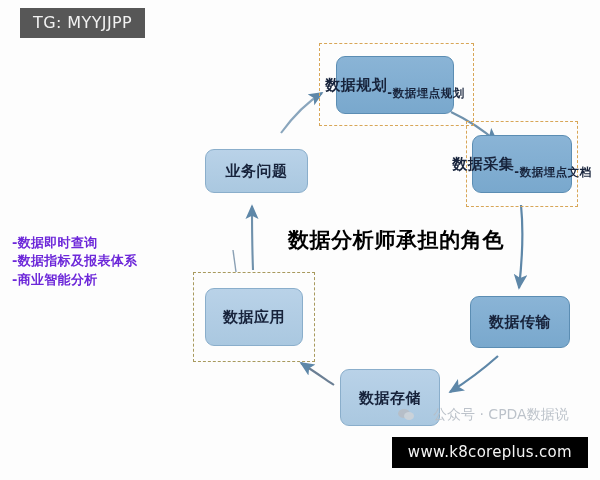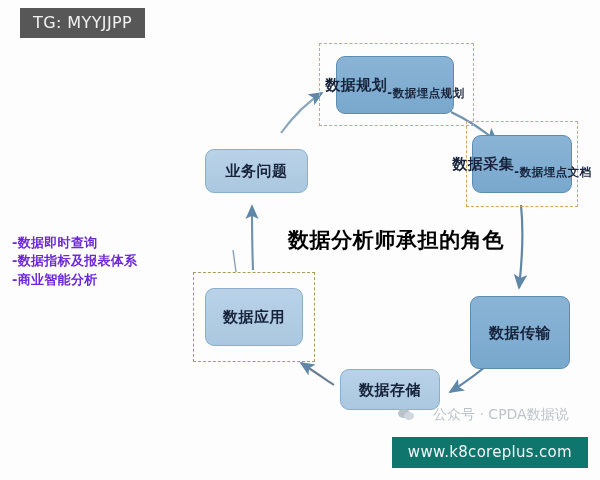--- a/index.html
+++ b/index.html
@@ -96,22 +96,22 @@
   }
   
   .node.mid {
     background: linear-gradient(180deg, #8ab4d6 0%, #79a8cd 100%);
     border: 1px solid #5b8db3;
   }
 
   #node-biz     { left: 205px; top: 149px; width: 103px; height: 44px; }
   #node-plan    { left: 336px; top: 56px;  width: 118px; height: 58px; }
   #node-collect { left: 472px; top: 135px; width: 100px; height: 58px; }
-  #node-trans   { left: 470px; top: 296px; width: 100px; height: 73px; }
-  #node-store   { left: 340px; top: 369px; width: 100px; height: 41px; }
+  #node-trans   { left: 470px; top: 296px; width: 100px; height: 52px; }
+  #node-store   { left: 340px; top: 369px; width: 100px; height: 57px; }
   #node-app     { left: 205px; top: 288px; width: 98px;  height: 58px; }
 
   
   #center-label {
     position: absolute;
     z-index: 3;
     left: 288px;
     top: 226px;
     font-size: 21px;
     font-weight: bold;
@@ -147,21 +147,21 @@
     letter-spacing: 0.4px;
     white-space: nowrap;
   }
 
   
   #url-badge {
     position: absolute;
     z-index: 5;
     right: 12px;
     bottom: 12px;
-    background: #0f766e;
+    background: #000000;
     color: #f4f4f4;
     font-size: 15px;
     padding: 6px 16px 7px 16px;
     letter-spacing: 0.3px;
     white-space: nowrap;
   }
 
   
   #wechat-watermark {
     position: absolute;

